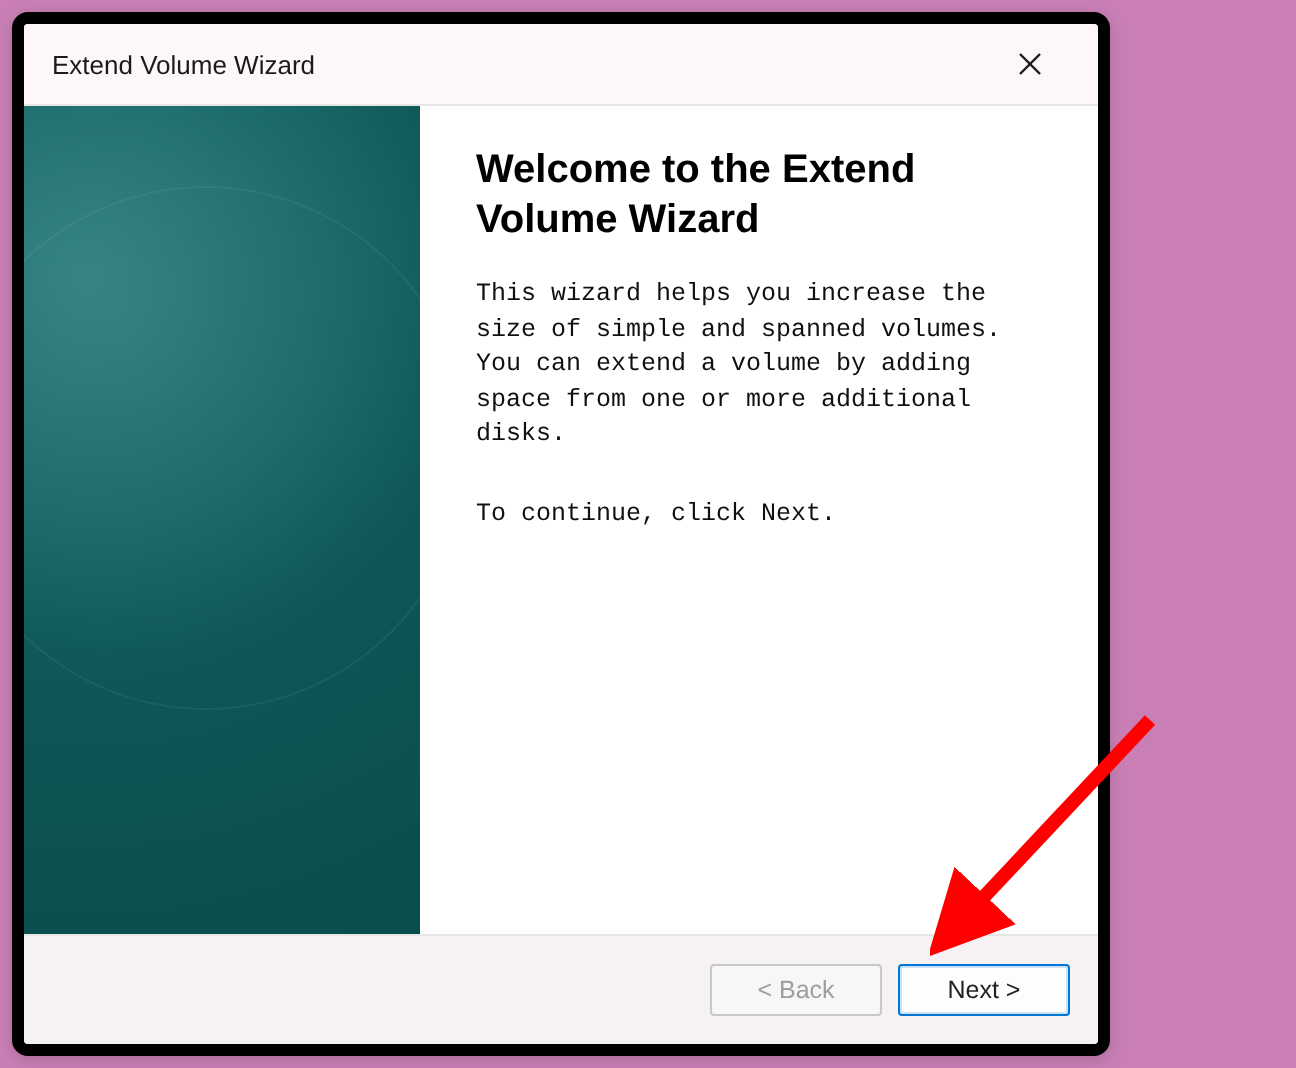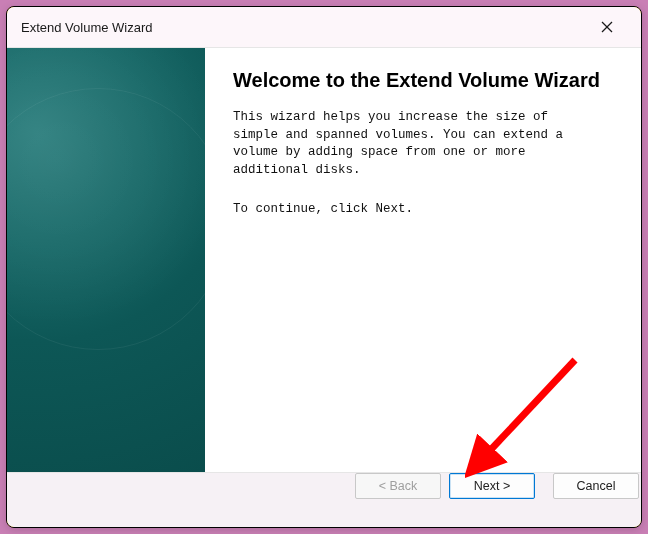--- a/index.html
+++ b/index.html
@@ -7,24 +7,24 @@
       font-family: "Segoe UI", Tahoma, sans-serif;
       background: #c97fb5;
       width: 648px;
       height: 534px;
       overflow: hidden;
     }
     .window {
       position: absolute;
       left: 6px;
       top: 6px;
-      width: 636px;
+      width: 549px;
       height: 522px;
       background: #eab308;
-      border: 1px solid #000000;
+      border: 6px solid #000000;
       border-radius: 8px;
       display: flex;
       flex-direction: column;
       overflow: hidden;
       box-shadow: 0 2px 8px rgba(0,0,0,0.15);
     }
     .titlebar {
       height: 40px;
       display: flex;
       align-items: center;
@@ -94,24 +94,24 @@
       font-size: 12.5px;
       color: #111;
       line-height: 1.4;
       margin-bottom: 22px;
       max-width: 360px;
       font-family: Liberation Mono, monospace;
     }
     .footer {
       height: 54px;
       display: flex;
-      align-items: flex-start;
+      align-items: center;
       justify-content: flex-end;
       gap: 8px;
-      padding: 0 2px;
+      padding: 0 14px;
       background: #f6f1f5;
     }
     .btn {
       min-width: 86px;
       height: 26px;
       font-size: 12.5px;
       background: #fdfdfd;
       border: 1px solid #c8c8c8;
       color: #222;
       cursor: pointer;
@@ -155,21 +155,20 @@
     <div class="main-panel">
       <div class="heading">Welcome to the Extend Volume Wizard</div>
       <div class="para">This wizard helps you increase the size of simple and spanned volumes. You can extend a volume  by adding space from one or more additional disks.</div>
       <div class="para">To continue, click Next.</div>
     </div>
   </div>
 
   <div class="footer">
     <button class="btn disabled">&lt; Back</button>
     <button class="btn primary">Next &gt;</button>
-    <button class="btn cancel">Cancel</button>
   </div>
 </div>
 
 <svg class="arrow" width="130" height="130">
   <defs>
     <marker id="ah" markerWidth="8" markerHeight="8" refX="2" refY="3" orient="auto">
       <polygon points="0,0 6,3 0,6" fill="#ff0000"></polygon>
     </marker>
   </defs>
   <line x1="110" y1="10" x2="18" y2="108" stroke="#ff0000" stroke-width="7" marker-end="url(#ah)"></line>

